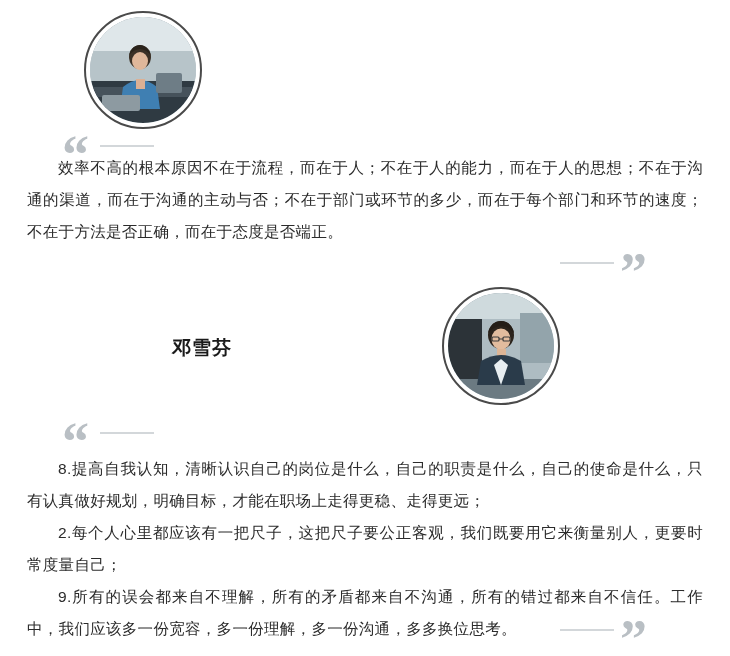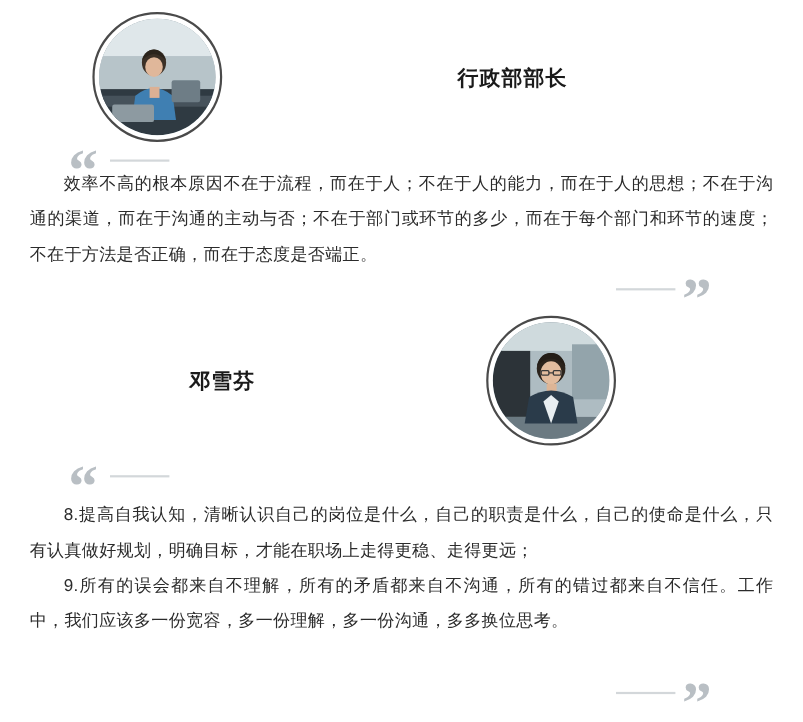--- a/index.html
+++ b/index.html
@@ -160,21 +160,20 @@
             <path d="M33 70 q17 -14 34 0 l3 22 h-40Z" fill="#3f7fb2"></path>
             <rect x="46" y="62" width="9" height="10" fill="#dcb094"></rect>
             <rect x="12" y="78" width="38" height="16" rx="2" fill="#8d9aa1"></rect>
             <rect x="66" y="56" width="26" height="20" rx="2" fill="#6e7d86"></rect>
           </g>
         </svg>
       </div>
       <div class="avatar-ring"></div>
     </div>
     <div class="person-name-block p1-names">
-      <div>行政部部长</div>
     </div>
   </div>
 
   <div class="quote-mark quote-open qm-1">“</div>
   <div class="quote-rule qr-1"></div>
 
   <div class="para-block pb-1">
     <p class="para indent">效率不高的根本原因不在于流程，而在于人；不在于人的能力，而在于人的思想；不在于沟通的渠道，而在于沟通的主动与否；不在于部门或环节的多少，而在于每个部门和环节的速度；不在于方法是否正确，而在于态度是否端正。</p>
   </div>
 
@@ -213,19 +212,20 @@
       </div>
       <div class="avatar-ring"></div>
     </div>
   </div>
 
   <div class="quote-mark quote-open qm-3">“</div>
   <div class="quote-rule qr-3"></div>
 
   <div class="para-block pb-2">
     <p class="para indent">8.提高自我认知，清晰认识自己的岗位是什么，自己的职责是什么，自己的使命是什么，只有认真做好规划，明确目标，才能在职场上走得更稳、走得更远；</p>
+    <p class="para indent">2.每个人心里都应该有一把尺子，这把尺子要公正客观，我们既要用它来衡量别人，更要时常度量自己；</p>
     <p class="para indent">9.所有的误会都来自不理解，所有的矛盾都来自不沟通，所有的错过都来自不信任。工作中，我们应该多一份宽容，多一份理解，多一份沟通，多多换位思考。</p>
   </div>
 
   <div class="quote-rule qr-4"></div>
   <div class="quote-mark quote-close qm-4">”</div>
 
 </div>
 
 </body></html>

